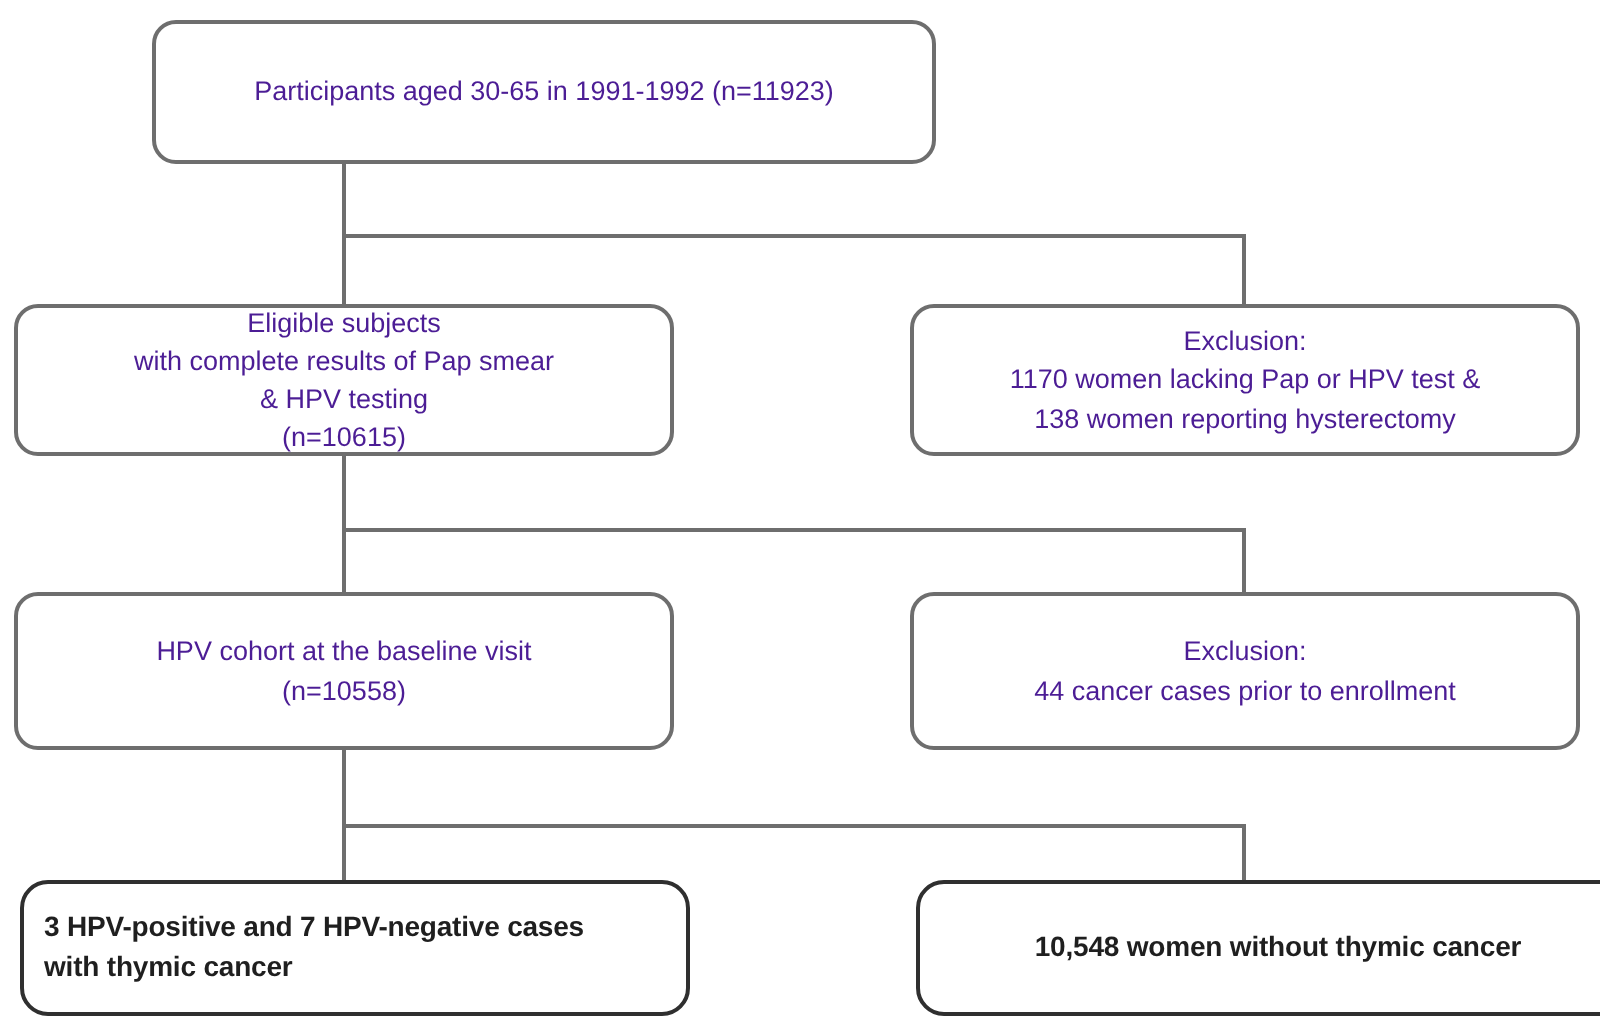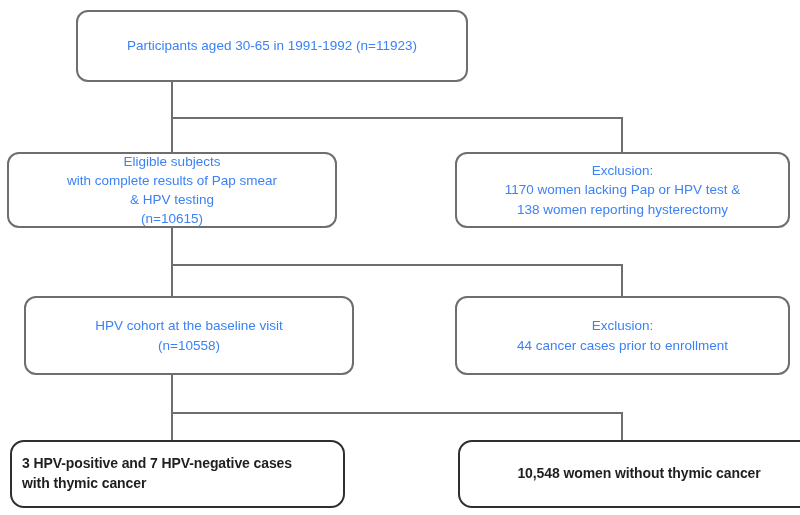--- a/index.html
+++ b/index.html
@@ -23,21 +23,21 @@
     border-radius: 12px;
     display: flex;
     align-items: center;
     justify-content: center;
     z-index: 2;
   }
   .node .node-text {
     display: block;
     width: 100%;
     text-align: center;
-    color: #3b82f6;
+    color: #4c1d95;
     font-size: 13.5px;
     line-height: 1.42;
     white-space: pre-line;
     padding: 0 10px;
     box-sizing: border-box;
   }
   
   .node.outcome {
     border: 2.5px solid #2f2f2f;
     border-radius: 14px;
@@ -91,21 +91,21 @@
 &amp; HPV testing
 (n=10615)</span>
   </div>
 
   <div class="node" style="left:455px; top:152px; width:335px; height:76px;">
     <span class="node-text">Exclusion:
 1170 women lacking Pap or HPV test &amp;
 138 women reporting hysterectomy</span>
   </div>
 
-  <div class="node" style="left:24px; top:296px; width:330px; height:79px;">
+  <div class="node" style="left:7px; top:296px; width:330px; height:79px;">
     <span class="node-text">HPV cohort at the baseline visit
 (n=10558)</span>
   </div>
 
   <div class="node" style="left:455px; top:296px; width:335px; height:79px;">
     <span class="node-text">Exclusion:
 44 cancer cases prior to enrollment</span>
   </div>
 
   <div class="node outcome align-left" style="left:10px; top:440px; width:335px; height:68px;">

